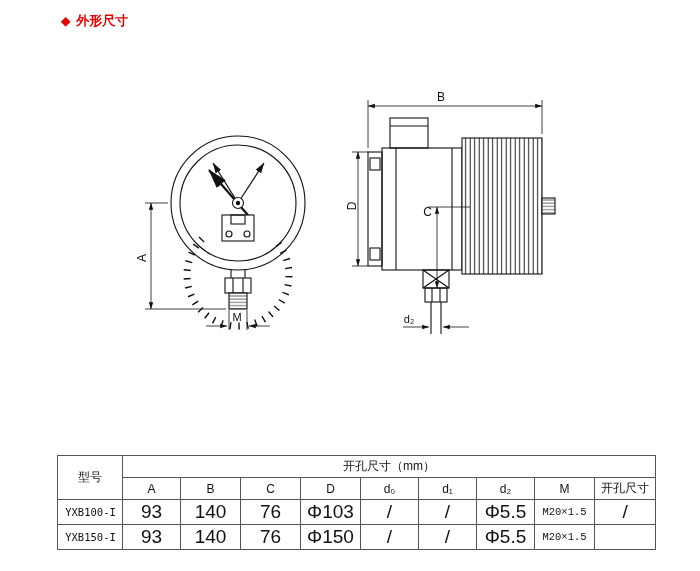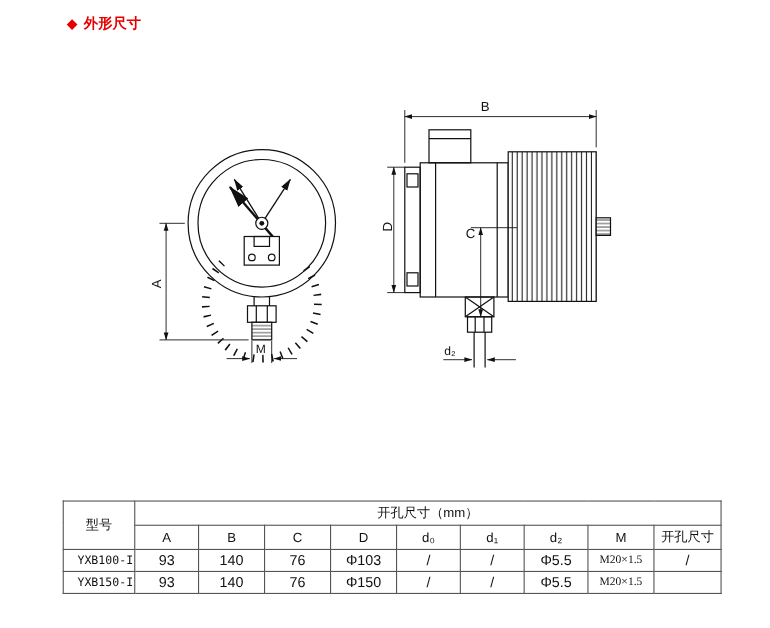--- a/index.html
+++ b/index.html
@@ -12,23 +12,23 @@
 
   .drawing { position:absolute; left:0; top:0; }
   .dim-text { font-family:"Liberation Sans",sans-serif; font-size:12px; fill:#111; }
   .dim-text-sm { font-family:"Liberation Sans",sans-serif; font-size:11px; fill:#111; }
 
   .dim-table { position:absolute; left:57px; top:455px; width:598px;
                border-collapse:collapse; table-layout:fixed; text-align:center;
                color:#111; font-size:12px; }
   .dim-table td { border:1px solid #555; padding:1px 1px; overflow:hidden; white-space:nowrap; }
   .dim-table tr.hdr td { height:22px; font-size:12px; }
-  .dim-table tr.data td { height:20px; font-size:13px; }
-  .model-cell { font-family:"DejaVu Sans Mono",monospace; font-size:10.5px !important; text-align:right; padding-left:2px !important; }
-  .mono-cell { font-family:Liberation Serif, serif; font-size:10.5px !important; }
+  .dim-table tr.data td { height:20px; font-size:19px; }
+  .model-cell { font-family:"DejaVu Sans Mono",monospace; font-size:10.5px !important; text-align:center; padding-left:2px !important; }
+  .mono-cell { font-family:Liberation Mono, monospace; font-size:10.5px !important; }
 </style>
 </head>
 <body>
 
 <div class="page">
 
   <div class="title-row">
     <span class="bullet">◆</span>
     <span>外形尺寸</span>
   </div>

